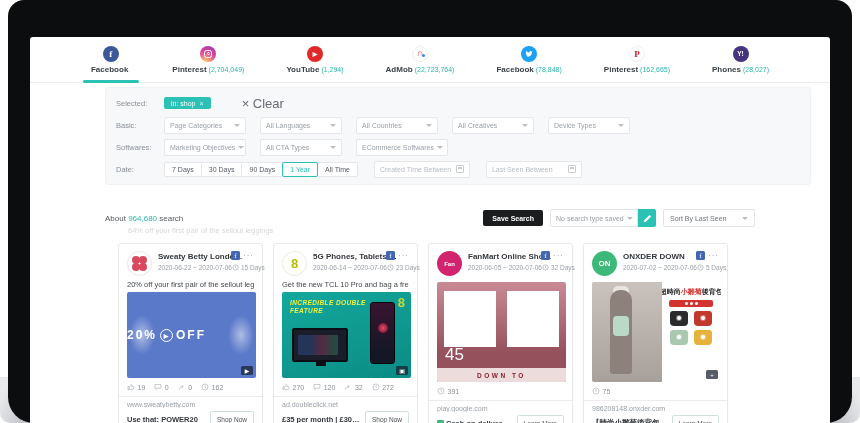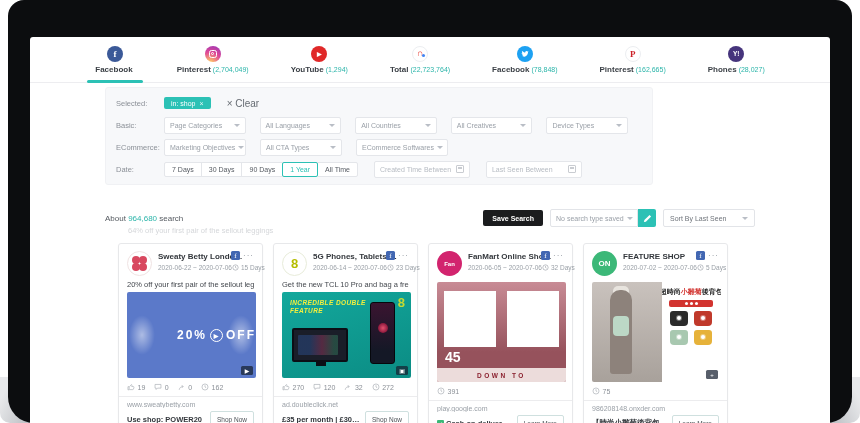--- a/index.html
+++ b/index.html
@@ -34,28 +34,28 @@
   .igdot { width:3.2px; height:3.2px; border:1.1px solid #fff; border-radius:50%; }
   .ic-yt { background:#e02828; font-size:6px; }
   .ic-am { background:#fff; border:1px solid #eceef1; position:relative; }
   .am-arc { color:#e8453c; font-size:9px; font-weight:bold; line-height:1; }
   .am-dot { position:absolute; right:2.5px; bottom:3.5px; width:3px; height:3px; border-radius:50%; background:#4285f4; }
   .ic-tw { background:#1da1f2; }
   .ic-pin { background:#fff; border:1px solid #eceef1; color:#cb2027; font-family:"Liberation Serif",serif; }
   .ic-ya { background:#46347c; font-size:6.5px; }
 
   
-  .fpanel { position:absolute; left:75px; top:50px; width:548px; background:#f7f8fa;
+  .fpanel { position:absolute; left:75px; top:50px; width:706px; background:#f7f8fa;
     border:1px solid #f0f1f4; border-radius:3px; padding:4px 10px; }
   .frow { display:flex; align-items:center; min-height:22px; }
   .flabel { width:48px; flex:none; font-size:7.5px; color:#8b9097; }
   .chip { background:#2cc1b5; color:#fff; font-size:7px; padding:2.5px 7px; border-radius:2px;
     display:inline-flex; align-items:center; gap:4px; cursor:pointer; }
   .chip .x { font-size:7px; opacity:.85; }
-  .clear { margin-left:16px; font-size:10px; color:#666b72; cursor:pointer; }
+  .clear { margin-left:31px; font-size:13px; color:#666b72; cursor:pointer; }
   .fselect { width:82px; height:17px; background:#fff; border:1px solid #e4e6ea; border-radius:2px;
     margin-right:14px; display:flex; align-items:center; justify-content:space-between;
     padding:0 5px; font-size:7px; color:#9aa0a8; cursor:pointer; white-space:nowrap; overflow:hidden; }
   .chev { width:0; height:0; border-left:3px solid transparent; border-right:3px solid transparent;
     border-top:3.5px solid #b9bec6; flex:none; margin-left:3px; }
   .dgroup { display:flex; }
   .dbtn { font-size:7px; color:#565b62; background:#fff; border:1px solid #e4e6ea; padding:3px 7px;
     margin-left:-1px; cursor:pointer; white-space:nowrap; }
   .dbtn:first-child { border-radius:2px 0 0 2px; margin-left:0; }
   .dbtn:last-child { border-radius:0 2px 2px 0; }
@@ -122,21 +122,21 @@
   .cdomain { font-size:7px; color:#9aa0a7; white-space:nowrap; overflow:hidden; cursor:pointer; }
   .cfootrow { display:flex; align-items:center; margin-top:3px; }
   .chl { flex:1; min-width:0; font-size:7.5px; font-weight:bold; color:#33373c; white-space:nowrap;
     overflow:hidden; text-overflow:ellipsis; }
   .cta { flex:none; margin-left:4px; font-size:6.5px; color:#4c5156; background:#fff;
     border:1px solid #cfe0df; border-radius:2px; padding:3.5px 6px; cursor:pointer; white-space:nowrap; }
   .check { display:inline-flex; width:7px; height:7px; background:#3cb878; border-radius:1px; color:#fff;
     font-size:5.5px; align-items:center; justify-content:center; margin-right:2px; vertical-align:middle; }
 
   
-  .img1 { height:86px; background:#5b79c9; display:flex; align-items:center; justify-content:flex-end; }
+  .img1 { height:86px; background:#5b79c9; display:flex; align-items:center; justify-content:flex-start; }
   .img1 .blob { position:absolute; width:26px; height:40px; border-radius:50%;
     background:radial-gradient(ellipse, rgba(255,255,255,.5), rgba(255,255,255,0) 70%); top:23px; }
   .img1 .b1{left:2px} .img1 .b2{right:2px}
   .img1 .offer { color:#fff; font-weight:bold; font-size:12px; letter-spacing:2px; display:flex;
     align-items:center; gap:3px; z-index:1; }
   .play { width:13px; height:13px; border:1.3px solid #fff; border-radius:50%; display:flex;
     align-items:center; justify-content:center; font-size:6px; padding-left:1px; }
   
   .img2 { height:86px; background:linear-gradient(160deg,#13a89c,#0b8c84); }
   .img2 .head { position:absolute; left:8px; top:7px; color:#f3ef3d; font-size:6.5px; font-weight:bold;
@@ -149,21 +149,21 @@
     background:linear-gradient(90deg,#27406e 30%,#6e2f4c 60%,#2c5c4c 90%); opacity:.7; border-radius:1px; }
   .img2 .phone { position:absolute; right:16px; top:10px; width:25px; height:62px; border-radius:3px;
     background:linear-gradient(180deg,#3a1430,#141826 80%); border:1px solid #05070c; }
   .img2 .glow { position:absolute; left:7px; top:20px; width:10px; height:10px; border-radius:50%;
     background:radial-gradient(circle,#e4506e,#7c1034 80%); }
   
   .img3 { height:100px; background:linear-gradient(180deg,#c88b95,#96525c 70%); }
   .img3 .frame3 { position:absolute; top:9px; width:52px; height:56px; background:#fff; padding:3px; }
   .img3 .f1{left:7px} .img3 .f2{right:7px}
   .img3 .ph { width:100%; height:100%; background:linear-gradient(160deg,#565d6b,#33303b 70%); }
-  .img3 .num { position:absolute; left:8px; bottom:17px; color:#fff; font-size:14px; font-weight:bold; }
+  .img3 .num { position:absolute; left:8px; bottom:17px; color:#fff; font-size:17px; font-weight:normal; }
   .img3 .band { position:absolute; left:0; right:0; bottom:0; height:14px; background:#ecdcdb;
     display:flex; align-items:center; justify-content:center; color:#8a1f2d; font-size:6.5px;
     font-weight:bold; letter-spacing:2.5px; }
   
   .img4 { height:100px; display:flex; }
   .img4 .photo { width:54%; background:linear-gradient(180deg,#c9c2bd,#a8a19b); position:relative; }
   .img4 .person { position:absolute; left:18px; top:8px; width:22px; height:84px; background:#8d827b;
     border-radius:10px 10px 3px 3px; }
   .img4 .hat { position:absolute; left:21px; top:4px; width:16px; height:8px; background:#e8e4de; border-radius:5px 5px 0 0; }
   .img4 .bp { position:absolute; left:21px; top:34px; width:16px; height:20px; background:#bcd8c6;
@@ -208,21 +208,21 @@
       </div>
       <div class="tab">
         <span class="tico ic-yt">▶</span>
         <span class="tlabel"><span>YouTube</span><i class="cnt">(1,294)</i></span>
       </div>
       <div class="tab">
         <span class="tico ic-am">
             <span class="am-arc">∩</span>
             <span class="am-dot"></span>
           </span>
-        <span class="tlabel"><span>Total</span><i class="cnt">(22,723,764)</i></span>
+        <span class="tlabel"><span>AdMob</span><i class="cnt">(22,723,764)</i></span>
       </div>
       <div class="tab">
         <span class="tico ic-tw">
           <svg class="lic" width="10" height="10" viewBox="0 0 12 12">
               <path d="M2 9.2c1 .1 2-.1 2.8-.7-.9-.1-1.9-.7-2.2-1.6.3.1.8.2 1.2 0C2.7 6.6 1.9 5.8 2 4.7c.3.2.7.4 1.1.4C2.3 4.4 2 3.2 2.6 2.4c1 1.1 2.2 1.8 3.7 1.9-.2-1 .5-2 1.6-2 .5 0 1 .2 1.3.6l1.2-.3-.8 1v.3c0 2.8-2.3 5.5-5.6 5.5-.7 0-1.4-.1-2-.2z" fill="#fff"></path>
             </svg>
         </span>
         <span class="tlabel"><span>Facebook</span><i class="cnt">(78,848)</i></span>
       </div>
       <div class="tab">
@@ -261,21 +261,21 @@
         <span class="fselect">
             <span>All Creatives</span>
             <span class="chev"></span>
           </span>
         <span class="fselect">
             <span>Device Types</span>
             <span class="chev"></span>
           </span>
       </div>
       <div class="frow">
-        <span class="flabel">ECommerce:</span>
+        <span class="flabel">Softwares:</span>
         <span class="fselect">
             <span>Marketing Objectives</span>
             <span class="chev"></span>
           </span>
         <span class="fselect">
             <span>All CTA Types</span>
             <span class="chev"></span>
           </span>
         <span class="fselect" style="width:92px">
             <span>ECommerce Softwares</span>
@@ -392,21 +392,21 @@
               <svg class="lic" width="8" height="8" viewBox="0 0 10 10">
                 <circle cx="5" cy="5" r="3.8" fill="none" stroke="#a7abb2" stroke-width=".8"></circle>
                 <path d="M5 2.8V5l1.5 1" fill="none" stroke="#a7abb2" stroke-width=".8"></path>
               </svg>
               <span>162</span>
             </span>
         </div>
         <div class="cdiv"></div>
         <div class="cdomain">www.sweatybetty.com</div>
         <div class="cfootrow">
-          <span class="chl">Use shop: POWER20</span>
+          <span class="chl">Use that: POWER20</span>
           <span class="cta">Shop Now</span>
         </div>
 
       </div>
 
       <div class="card">
         <div class="chead">
           <span class="avatar av2">8</span>
           <span class="cinfo">
             <div class="ctitle">5G Phones, Tablets &amp; SIMs | ...</div>
@@ -516,21 +516,21 @@
           <span class="chl"><span class="check">✓</span><span>Cash on delivery</span> <span class="check">✓</span></span>
           <span class="cta">Learn More</span>
         </div>
 
       </div>
 
       <div class="card">
         <div class="chead">
           <span class="avatar av4">ON</span>
           <span class="cinfo">
-            <div class="ctitle">FEATURE SHOP</div>
+            <div class="ctitle">ONXDER DOWN</div>
             <div class="cdates">
               <span>2020-07-02 ~ 2020-07-06</span>
               <span class="cdays">
                 <svg class="lic" width="7" height="7" viewBox="0 0 10 10">
                     <circle cx="5" cy="5" r="3.8" fill="none" stroke="#9aa0a7" stroke-width=".9"></circle>
                     <path d="M5 2.8V5l1.5 1" fill="none" stroke="#9aa0a7" stroke-width=".9"></path>
                   </svg>
                 <span>5 Days</span>
               </span>
             </div>

